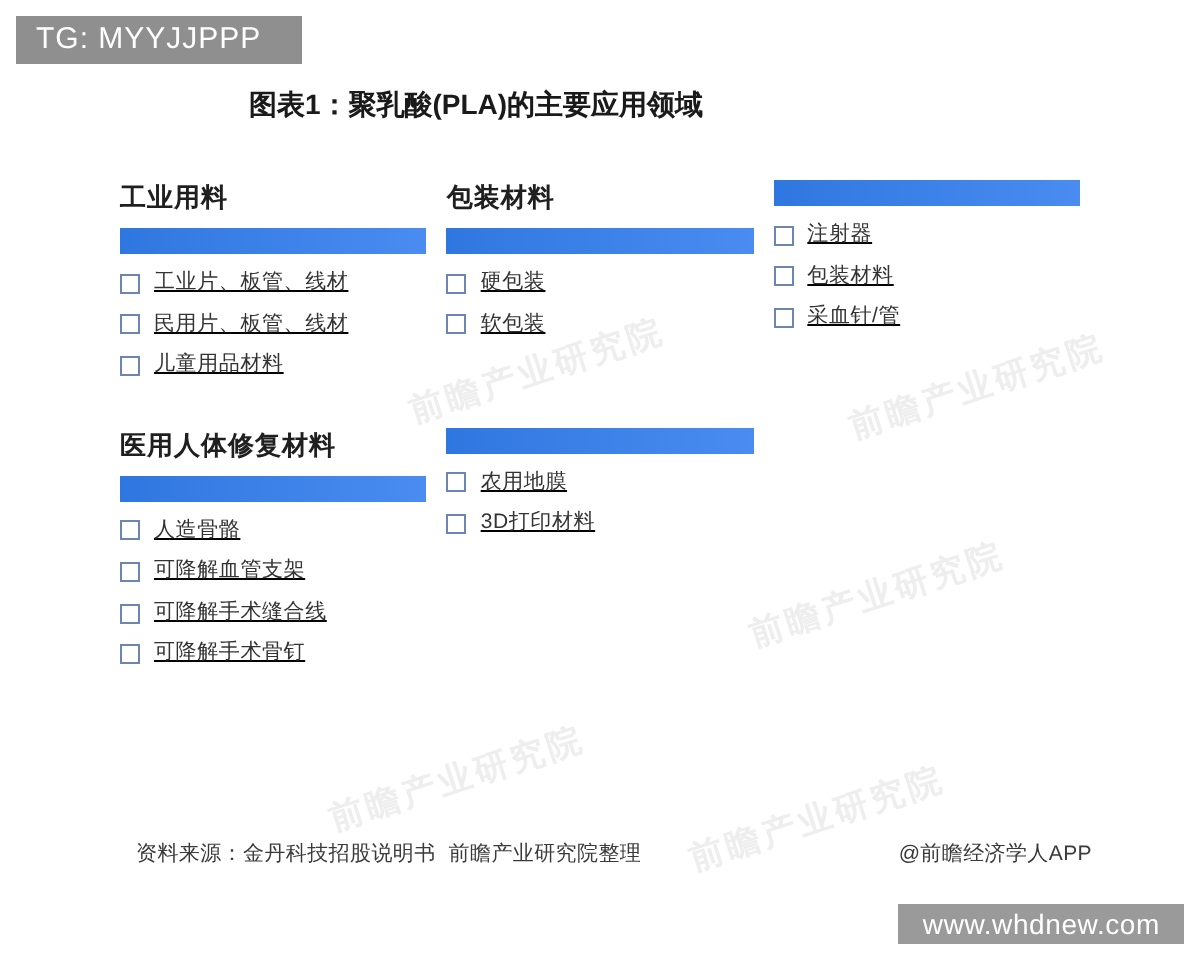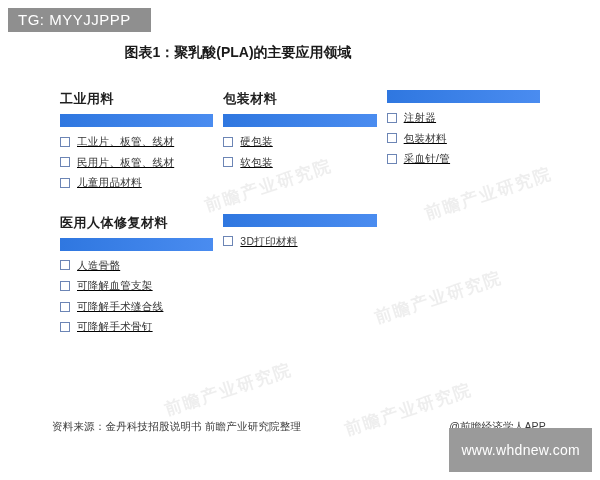--- a/index.html
+++ b/index.html
@@ -25,21 +25,21 @@
     letter-spacing: 0.5px;
     font-family: "Liberation Sans", sans-serif;
   }
   .wm-bottom {
     position: absolute;
     right: 8px;
     bottom: 8px;
     background: #9a9a9a;
     color: #ffffff;
     font-size: 14px;
-    padding: 14px 12px;
+    padding: 2px 12px;
     letter-spacing: 0.3px;
   }
   .title {
     position: absolute;
     top: 44px;
     left: 0;
     width: 476px;
     text-align: center;
     font-size: 14px;
     font-weight: bold;
@@ -96,25 +96,26 @@
     flex: none;
   }
   .item-label {
     font-size: 10.5px;
     color: #333333;
     letter-spacing: 0.3px;
     line-height: 1.1;
   }
   .source {
     position: absolute;
-    left: 52px;
+    left: 68px;
     bottom: 46px;
     font-size: 10.5px;
     color: #3a3a3a;
     letter-spacing: 0.2px;
+    font-family: Liberation Mono, monospace;
   }
   .brand {
     position: absolute;
     right: 54px;
     bottom: 46px;
     font-size: 10.5px;
     color: #3a3a3a;
     letter-spacing: 0.2px;
   }
   .wm-text {
@@ -215,20 +216,24 @@
       <div class="item">
         <span class="chk"></span>
         <span class="item-label">可降解手术骨钉</span>
       </div>
     </div>
 
     <div class="cat">
       <div class="bar"></div>
       <div class="item">
         <span class="chk"></span>
+        <span class="item-label">农用地膜</span>
+      </div>
+      <div class="item">
+        <span class="chk"></span>
         <span class="item-label">3D打印材料</span>
       </div>
     </div>
 
   </div>
 </div>
 
 <div class="source">资料来源：金丹科技招股说明书 前瞻产业研究院整理</div>
 <div class="brand">@前瞻经济学人APP</div>
 

